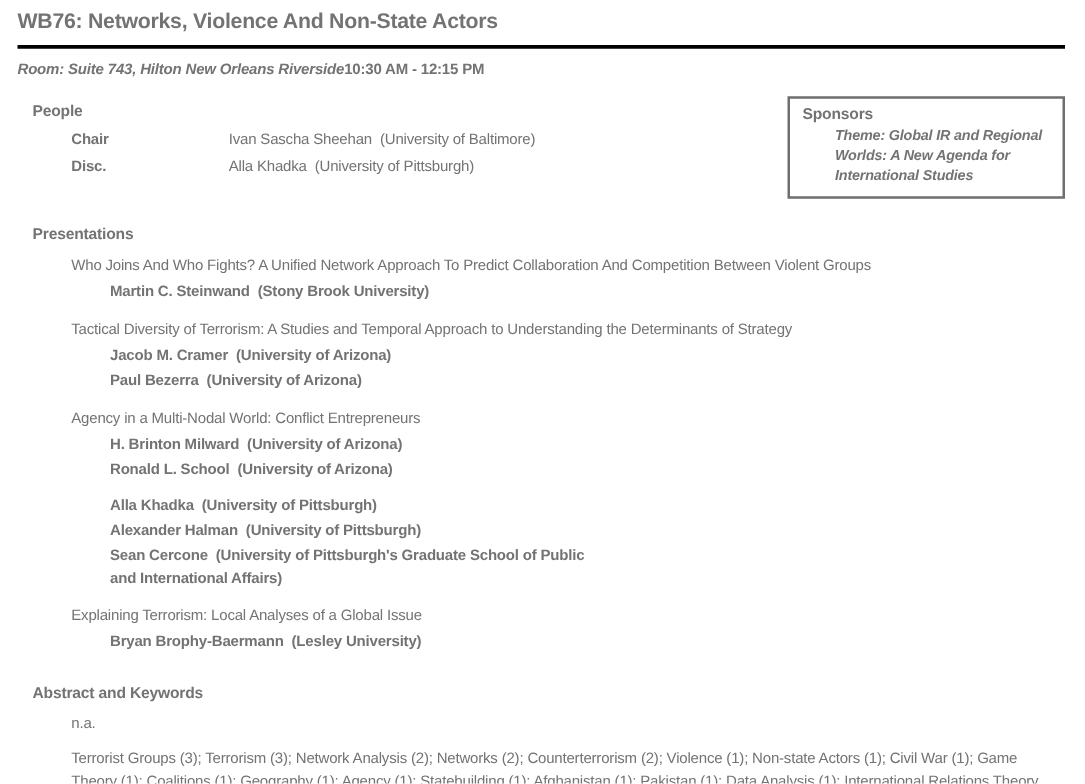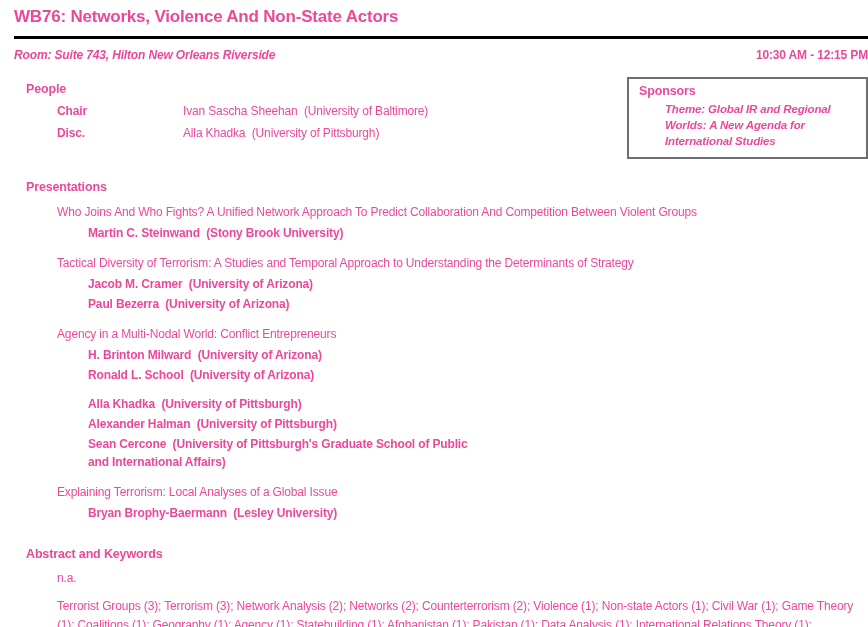--- a/index.html
+++ b/index.html
@@ -1,41 +1,40 @@
 <!DOCTYPE html>
 <html><head>
 <meta charset="utf-8">
 <style>
   html,body{margin:0;padding:0;background:#fff;}
   .page{
     position:relative;
     width:868px;height:627px;
     box-sizing:border-box;
-    padding:6px 0 0 14px;
+    padding:6px 16px 0 14px;
     overflow:hidden;
     background:#fff;
-    color:#ec4899;
+    color:#737373;
     font-family:"Liberation Sans", sans-serif;
     font-size:12px;
     letter-spacing:-0.15px;
   }
   .title{
     font-size:17px;
     font-weight:bold;
     line-height:22px;
     letter-spacing:-0.2px;
   }
   .rule{
     height:3px;
     background:#000;
     margin-top:8px;
   }
   .room-row{
     display:flex;
-    justify-content:space-between;
     align-items:baseline;
     margin-top:8px;
     line-height:16px;
   }
   .room{font-weight:bold;font-style:italic;}
   .time{font-weight:bold;}
   .people-section{
     display:flex;
     justify-content:space-between;
     align-items:flex-start;
@@ -54,21 +53,21 @@
     white-space:pre-wrap;
     gap:13px;
   }
   .role{
     width:113px;
     flex:0 0 113px;
     font-weight:bold;
     margin-left:43px;
   }
   .sponsors-box{
-    width:241px;
+    width:222px;
     box-sizing:border-box;
     border:2px solid #6e6e6e;
     padding:5px 10px 8px 10px;
     margin-top:-4px;
     flex:0 0 auto;
   }
   .sponsors-heading{
     font-weight:bold;
     font-size:12.5px;
     line-height:15px;

